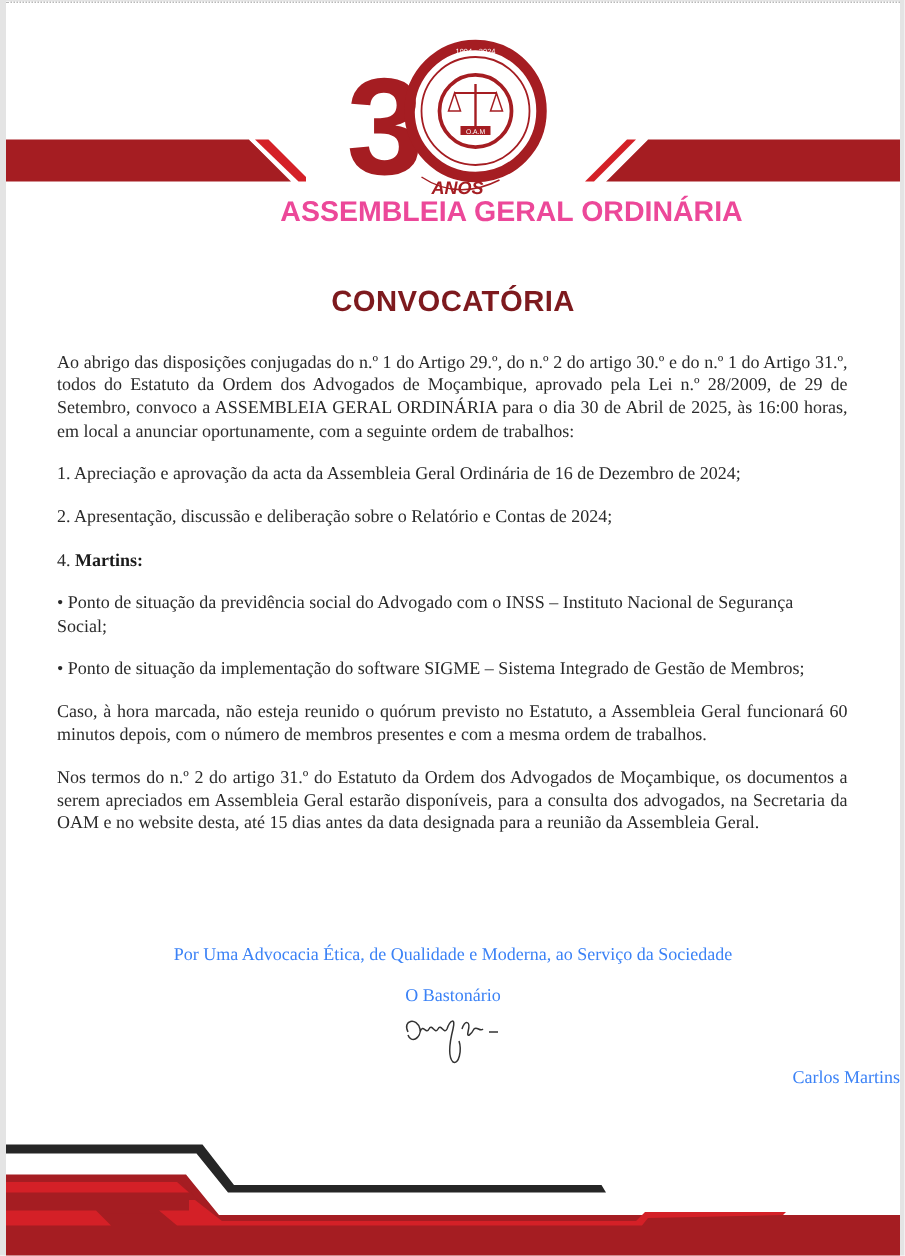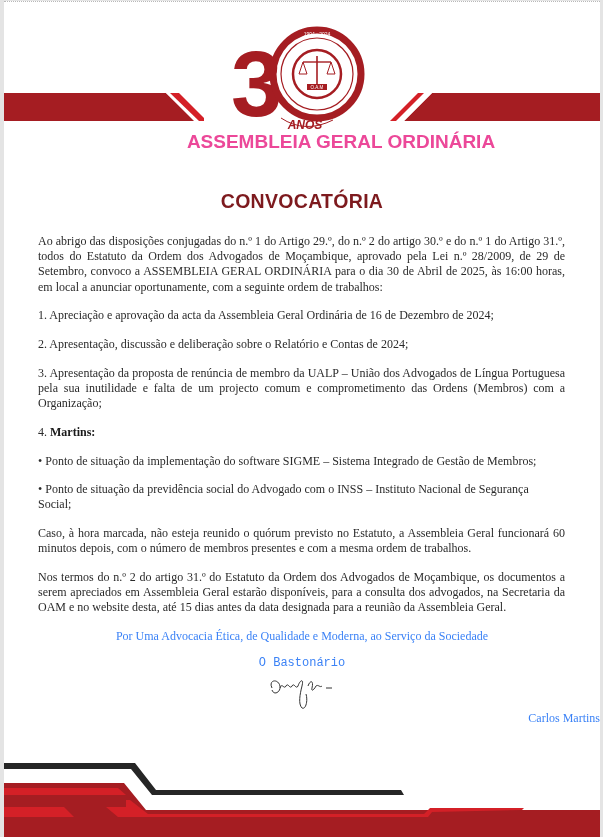--- a/index.html
+++ b/index.html
@@ -32,21 +32,21 @@
     font-size: 12px; line-height: 15.2px; color: #2a2a2a;
   }
   .body-text p { margin: 0 0 13.5px 0; text-align: justify; }
   .body-text p.nj { text-align: left; }
   .body-text b { font-weight: bold; color: #1a1a1a; }
   .closing {
     position: absolute; left: 0; width: 596px; text-align: center;
     font-size: 12px; color: #3b82f6;
   }
   .motto { top: 627px; }
-  .role { top: 654px; font-family: Liberation Mono, monospace; }
+  .role { top: 654px; }
   .signer { top: 709px; text-align: right; }
   .signature { position: absolute; left: 260px; top: 672px; width: 80px; height: 38px; }
   .ftr-svg { position: absolute; left: 0; top: 750px; width: 596px; height: 87px; }
 </style>
 </head>
 <body>
 
 <div class="page">
 
   <svg class="hdr-svg" viewBox="0 0 596 130">
@@ -78,24 +78,23 @@
     <path d="M52,106 Q76,122 104,108" fill="none" stroke="#a51d22" stroke-width="1"></path>
   </svg>
 
   <div class="title-main">ASSEMBLEIA GERAL ORDINÁRIA</div>
   <div class="title-conv">CONVOCATÓRIA</div>
 
   <div class="body-text">
     <p>Ao abrigo das disposições conjugadas do n.º 1 do Artigo 29.º, do n.º 2 do artigo 30.º e do n.º 1 do Artigo 31.º, todos do Estatuto da Ordem dos Advogados de Moçambique, aprovado pela Lei n.º 28/2009, de 29 de Setembro, convoco a ASSEMBLEIA GERAL ORDINÁRIA para o dia 30 de Abril de 2025, às 16:00 horas, em local a anunciar oportunamente, com a seguinte ordem de trabalhos:</p>
     <p class="nj">1. Apreciação e aprovação da acta da Assembleia Geral Ordinária de 16 de Dezembro de 2024;</p>
     <p class="nj">2. Apresentação, discussão e deliberação sobre o Relatório e Contas de 2024;</p>
-    <p>3. Apresentação da proposta de renúncia de membro da UALP – União dos Advogados de Língua Portuguesa pela sua inutilidade e falta de um projecto comum e comprometimento das Ordens (Membros) com a Organização;</p>
     <p class="nj"><span>4. </span><b>Martins:</b></p>
+    <p class="nj">• Ponto de situação da previdência social do Advogado com o INSS – Instituto Nacional de Segurança Social;</p>
     <p class="nj">• Ponto de situação da implementação do software SIGME – Sistema Integrado de Gestão de Membros;</p>
-    <p class="nj">• Ponto de situação da previdência social do Advogado com o INSS – Instituto Nacional de Segurança Social;</p>
     <p>Caso, à hora marcada, não esteja reunido o quórum previsto no Estatuto, a Assembleia Geral funcionará 60 minutos depois, com o número de membros presentes e com a mesma ordem de trabalhos.</p>
     <p>Nos termos do n.º 2 do artigo 31.º do Estatuto da Ordem dos Advogados de Moçambique, os documentos a serem apreciados em Assembleia Geral estarão disponíveis, para a consulta dos advogados, na Secretaria da OAM e no website desta, até 15 dias antes da data designada para a reunião da Assembleia Geral.</p>
   </div>
 
   <div class="closing motto">Por Uma Advocacia Ética, de Qualidade e Moderna, ao Serviço da Sociedade</div>
   <div class="closing role">O Bastonário</div>
 
   <svg class="signature" viewBox="0 0 80 38">
     <path d="M8,14 C4,6 14,4 16,12 C17,18 10,22 8,16 M16,14 C18,8 20,16 22,12 C24,8 26,16 28,12 C30,8 32,16 34,12 C36,6 40,4 38,12 C36,20 34,30 38,34 C42,36 44,26 42,20 M44,12 C46,6 50,6 48,14 C47,18 50,16 52,12 C54,10 56,14 58,12 M62,14 L68,14" fill="none" stroke="#333333" stroke-width="1"></path>
   </svg>

